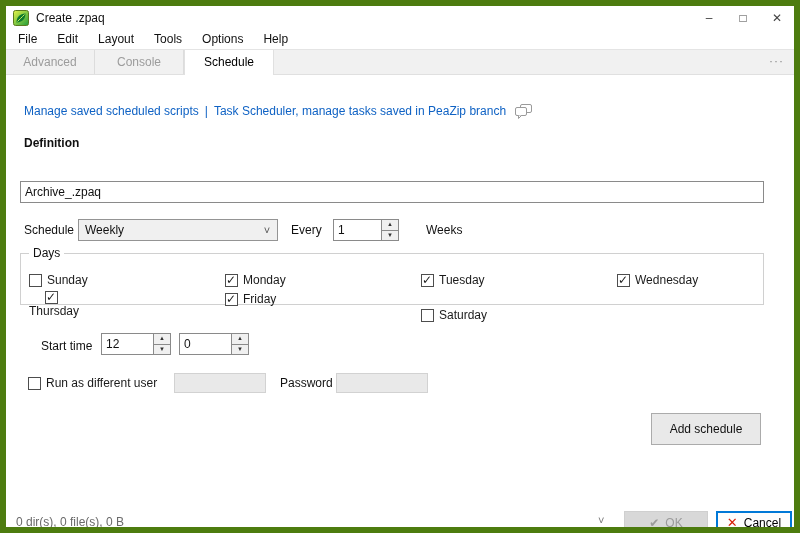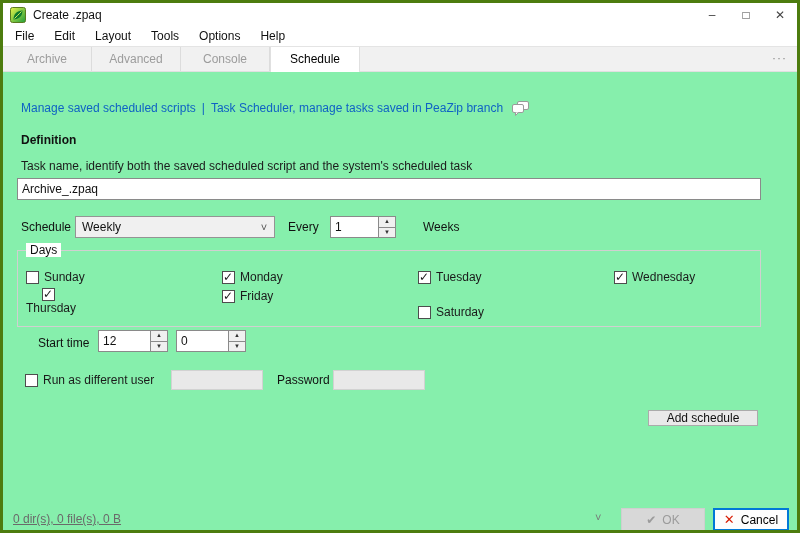--- a/index.html
+++ b/index.html
@@ -1,18 +1,18 @@
 <!DOCTYPE html>
 <html><head>
 <meta charset="utf-8">
 <style>
   html,body{margin:0;padding:0;background:#e9e9e9;}
   .window{
     position:relative;width:800px;height:533px;box-sizing:border-box;
-    background:#86efac;border:3px solid #4d7c0f;overflow:hidden;
+    background:#ffffff;border:6px solid #4d7c0f;overflow:hidden;
     font-family:"Liberation Sans","DejaVu Sans",sans-serif;font-size:12px;color:#1a1a1a;
   }
   
   .titlebar{position:absolute;top:0;left:0;right:0;height:24px;background:#fff;}
   .app-icon{position:absolute;left:7px;top:4px;width:16px;height:16px;}
   .title-text{position:absolute;left:30px;top:0;line-height:24px;font-size:12px;color:#111;}
   .win-controls{position:absolute;right:0;top:0;height:24px;display:flex;}
   .win-btn{width:34px;height:24px;display:flex;align-items:center;justify-content:center;
     color:#444;font-size:12px;cursor:default;background:#fff;border:none;padding:0;}
   
@@ -41,34 +41,34 @@
     border:1px solid #949494;background:#f0f0f0;display:flex;align-items:center;cursor:default;}
   .combo-val{flex:1;padding-left:6px;color:#111;}
   .combo-arrow{width:20px;text-align:center;color:#555;font-size:11px;}
   
   .spin{position:absolute;height:22px;box-sizing:border-box;border:1px solid #8a8a8a;background:#fff;display:flex;}
   .spin-val{flex:1;padding:3px 0 0 4px;color:#111;}
   .spin-btns{width:16px;display:flex;flex-direction:column;border-left:1px solid #8a8a8a;}
   .spin-up,.spin-down{flex:1;font-size:6px;line-height:9px;text-align:center;background:#f0f0f0;color:#333;cursor:default;}
   .spin-up{border-bottom:1px solid #8a8a8a;}
   
-  .days-group{position:absolute;left:14px;top:247px;width:744px;height:77px;box-sizing:border-box;
+  .days-group{position:absolute;left:14px;top:247px;width:744px;height:52px;box-sizing:border-box;
     border:1px solid #d0d0d0;}
   .days-legend{position:absolute;top:-8px;left:8px;background:#fff;padding:0 4px;color:#111;}
   .day-cell{position:absolute;height:16px;display:flex;align-items:center;cursor:default;}
   .cb{width:13px;height:13px;box-sizing:border-box;border:1px solid#4d4d4d;background:#fff;
     display:inline-block;position:relative;margin-right:5px;flex:none;}
   .cb.checked::after{content:"\2713";position:absolute;left:0px;top:-2px;font-size:12px;font-weight:bold;color:#1a1a1a;}
   
   .input-disabled{position:absolute;height:20px;box-sizing:border-box;border:1px solid #d2d2d2;
     background:#e9e9e9;font:12px "Liberation Sans","DejaVu Sans",sans-serif;padding:0 4px;color:#555;}
   
   .btn{box-sizing:border-box;font:12px "Liberation Sans","DejaVu Sans",sans-serif;display:flex;
     align-items:center;justify-content:center;cursor:default;padding:0;}
-  .add-btn{position:absolute;left:645px;top:407px;width:110px;height:16px;background:#e9e9e9;
+  .add-btn{position:absolute;left:645px;top:407px;width:110px;height:32px;background:#e9e9e9;
     border:1px solid #ababab;color:#111;}
   
   .status-text{position:absolute;left:10px;top:509px;color:#6a6a6a;text-decoration:underline;}
   .ok-chevron{position:absolute;left:592px;top:508px;color:#777;font-size:11px;cursor:pointer;}
   .ok-btn{position:absolute;left:618px;top:505px;width:84px;height:23px;background:#d8d8d8;
     border:1px solid #cfcfcf;color:#9b9b9b;}
   .ok-btn .glyph{color:#9b9b9b;margin-right:6px;font-size:12px;}
   .cancel-btn{position:absolute;left:710px;top:505px;width:76px;height:23px;background:#fdfdfd;
     border:2px solid #0078d7;color:#000;}
   .cancel-btn .glyph{color:#d81e06;font-weight:bold;margin-right:6px;font-size:13px;}
@@ -103,42 +103,40 @@
   <div class="menubar">
     <span class="menu-item">File</span>
     <span class="menu-item">Edit</span>
     <span class="menu-item">Layout</span>
     <span class="menu-item">Tools</span>
     <span class="menu-item">Options</span>
     <span class="menu-item">Help</span>
   </div>
 
   <div class="tabstrip">
-    <div class="tab">Archive</div>
     <div class="tab">Advanced</div>
     <div class="tab">Console</div>
     <div class="tab active">Schedule</div>
     <div class="tab-overflow">···</div>
   </div>
 
   <div class="links-row">
     <a class="link">Manage saved scheduled scripts</a>
     <span class="link-sep">|</span>
     <a class="link">Task Scheduler, manage tasks saved in PeaZip branch</a>
     <span class="bubble-icon">
       <svg width="17" height="15" viewBox="0 0 17 15">
         <rect x="5.5" y="0.5" width="11" height="8" rx="1.5" fill="#fff" stroke="#9a9a9a"></rect>
         <rect x="0.5" y="3.5" width="11" height="8" rx="1.5" fill="#fff" stroke="#9a9a9a"></rect>
         <path d="M3.5 11.5 v3 l3 -3" fill="#fff" stroke="#9a9a9a"></path>
       </svg>
     </span>
   </div>
 
   <div class="def-heading">Definition</div>
-  <div class="def-hint">Task name, identify both the saved scheduled script and the system's scheduled task</div>
   <input class="task-input" type="text" value="Archive_.zpaq" style="">
 
   <span class="row-label" style="left:18px;top:213px;">Schedule</span>
   <div class="combo">
     <span class="combo-val">Weekly</span>
     <span class="combo-arrow">˅</span>
   </div>
   <span class="row-label" style="left:285px;top:213px;">Every</span>
   <div class="spin" style="left:327px;top:213px;width:66px;">
     <span class="spin-val">1</span>

